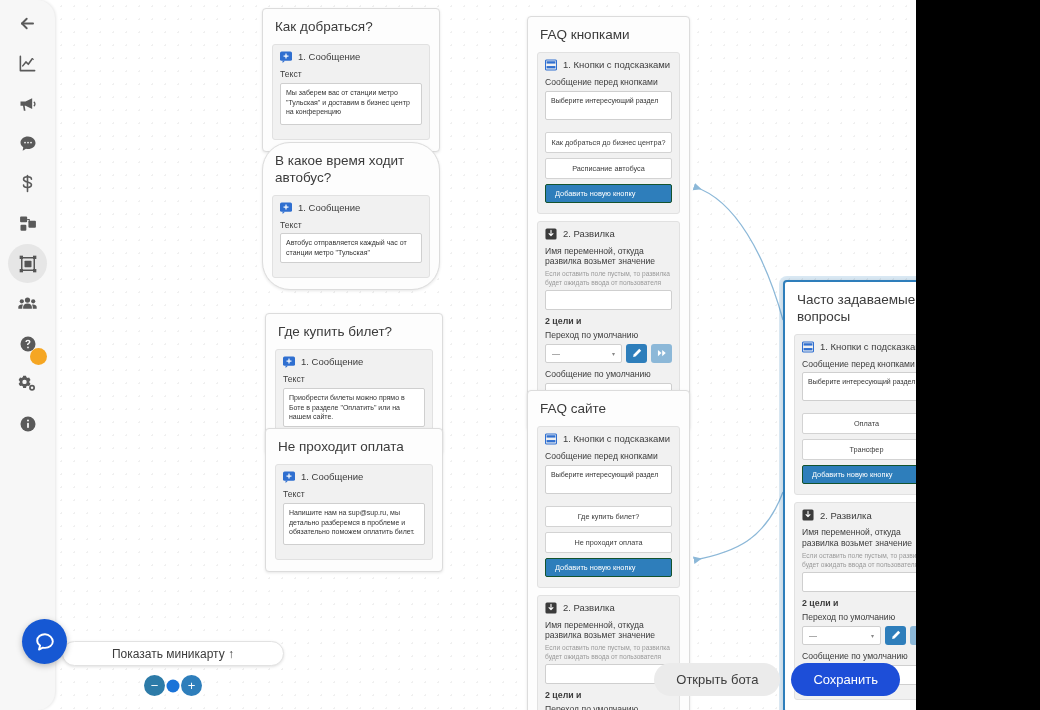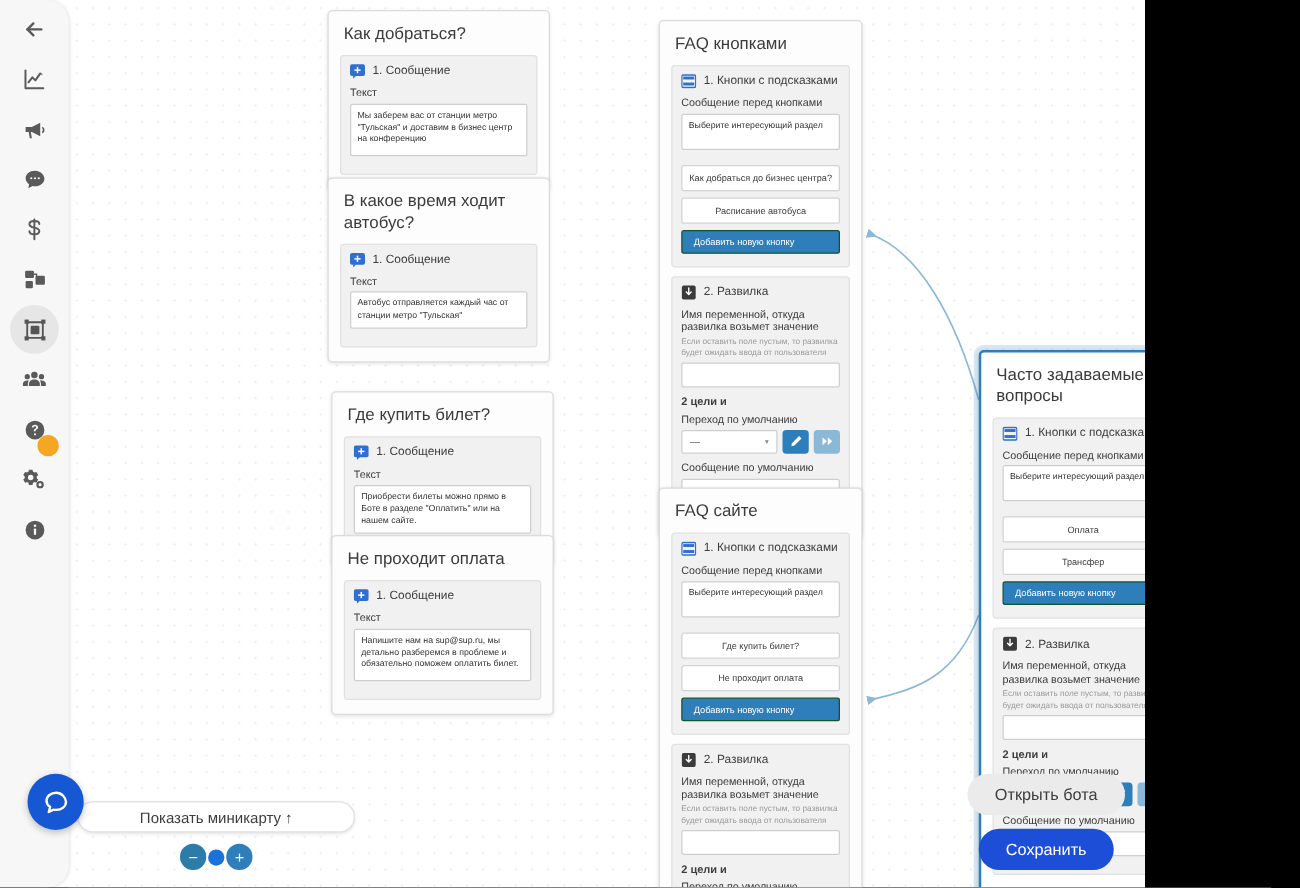--- a/index.html
+++ b/index.html
@@ -159,21 +159,21 @@
   #chat-fab {
     position: absolute; left: 22px; bottom: 46px;
     width: 45px; height: 45px; border-radius: 50%;
     background: #1658d3; display: flex; align-items: center; justify-content: center;
     box-shadow: 0 2px 6px rgba(0,0,0,.25); cursor: pointer; z-index: 70;
   }
 
   
   #bottom-right {
     position: absolute; right: 16px; bottom: 14px;
-    display: flex; align-items: center; gap: 11px; z-index: 60; flex-direction: column;
+    display: flex; align-items: center; gap: 11px; z-index: 60;
   }
   .act-btn {
     border-radius: 17px; height: 33px; padding: 0 22px;
     display: flex; align-items: center; justify-content: center;
     font-size: 13px; cursor: pointer; border: none; white-space: nowrap;
   }
   .act-btn.ghost { background: #ebebeb; color: #3c3c3c; }
   .act-btn.green { background: #1d4ed8; color: #fff; }
   .act-btn.blue  { background: #2e7ebb; color: #fff; }
 </style>
@@ -302,21 +302,21 @@
               <rect x="7.2" y="3.4" width="1.6" height="6.6" fill="#fff"></rect>
               <rect x="4.7" y="6" width="6.6" height="1.6" fill="#fff"></rect>
             </svg>
           <span class="bh-label">1. Сообщение</span>
         </div>
         <div class="field-label">Текст</div>
         <div class="txtbox taller">Мы заберем вас от станции метро "Тульская" и доставим в бизнес центр на конференцию</div>
       </div>
     </div>
 
-    <div class="card" style="left:207px; top:142px; width:178px;">
+    <div class="card" style="left:207px; top:142px; width:178px;border-radius:28px;">
       <div class="card-title">В какое время ходит автобус?</div>
       <div class="block">
         <div class="block-head">
           <svg width="12" height="12" viewBox="0 0 16 16">
               <rect x="0" y="0.6" width="16" height="12.5" rx="2.2" fill="#2f6fd0"></rect>
               <path d="M3.4 12.6 L3.4 16 L6.6 12.9 z" fill="#2f6fd0"></path>
               <rect x="7.2" y="3.4" width="1.6" height="6.6" fill="#fff"></rect>
               <rect x="4.7" y="6" width="6.6" height="1.6" fill="#fff"></rect>
             </svg>
           <span class="bh-label">1. Сообщение</span>

